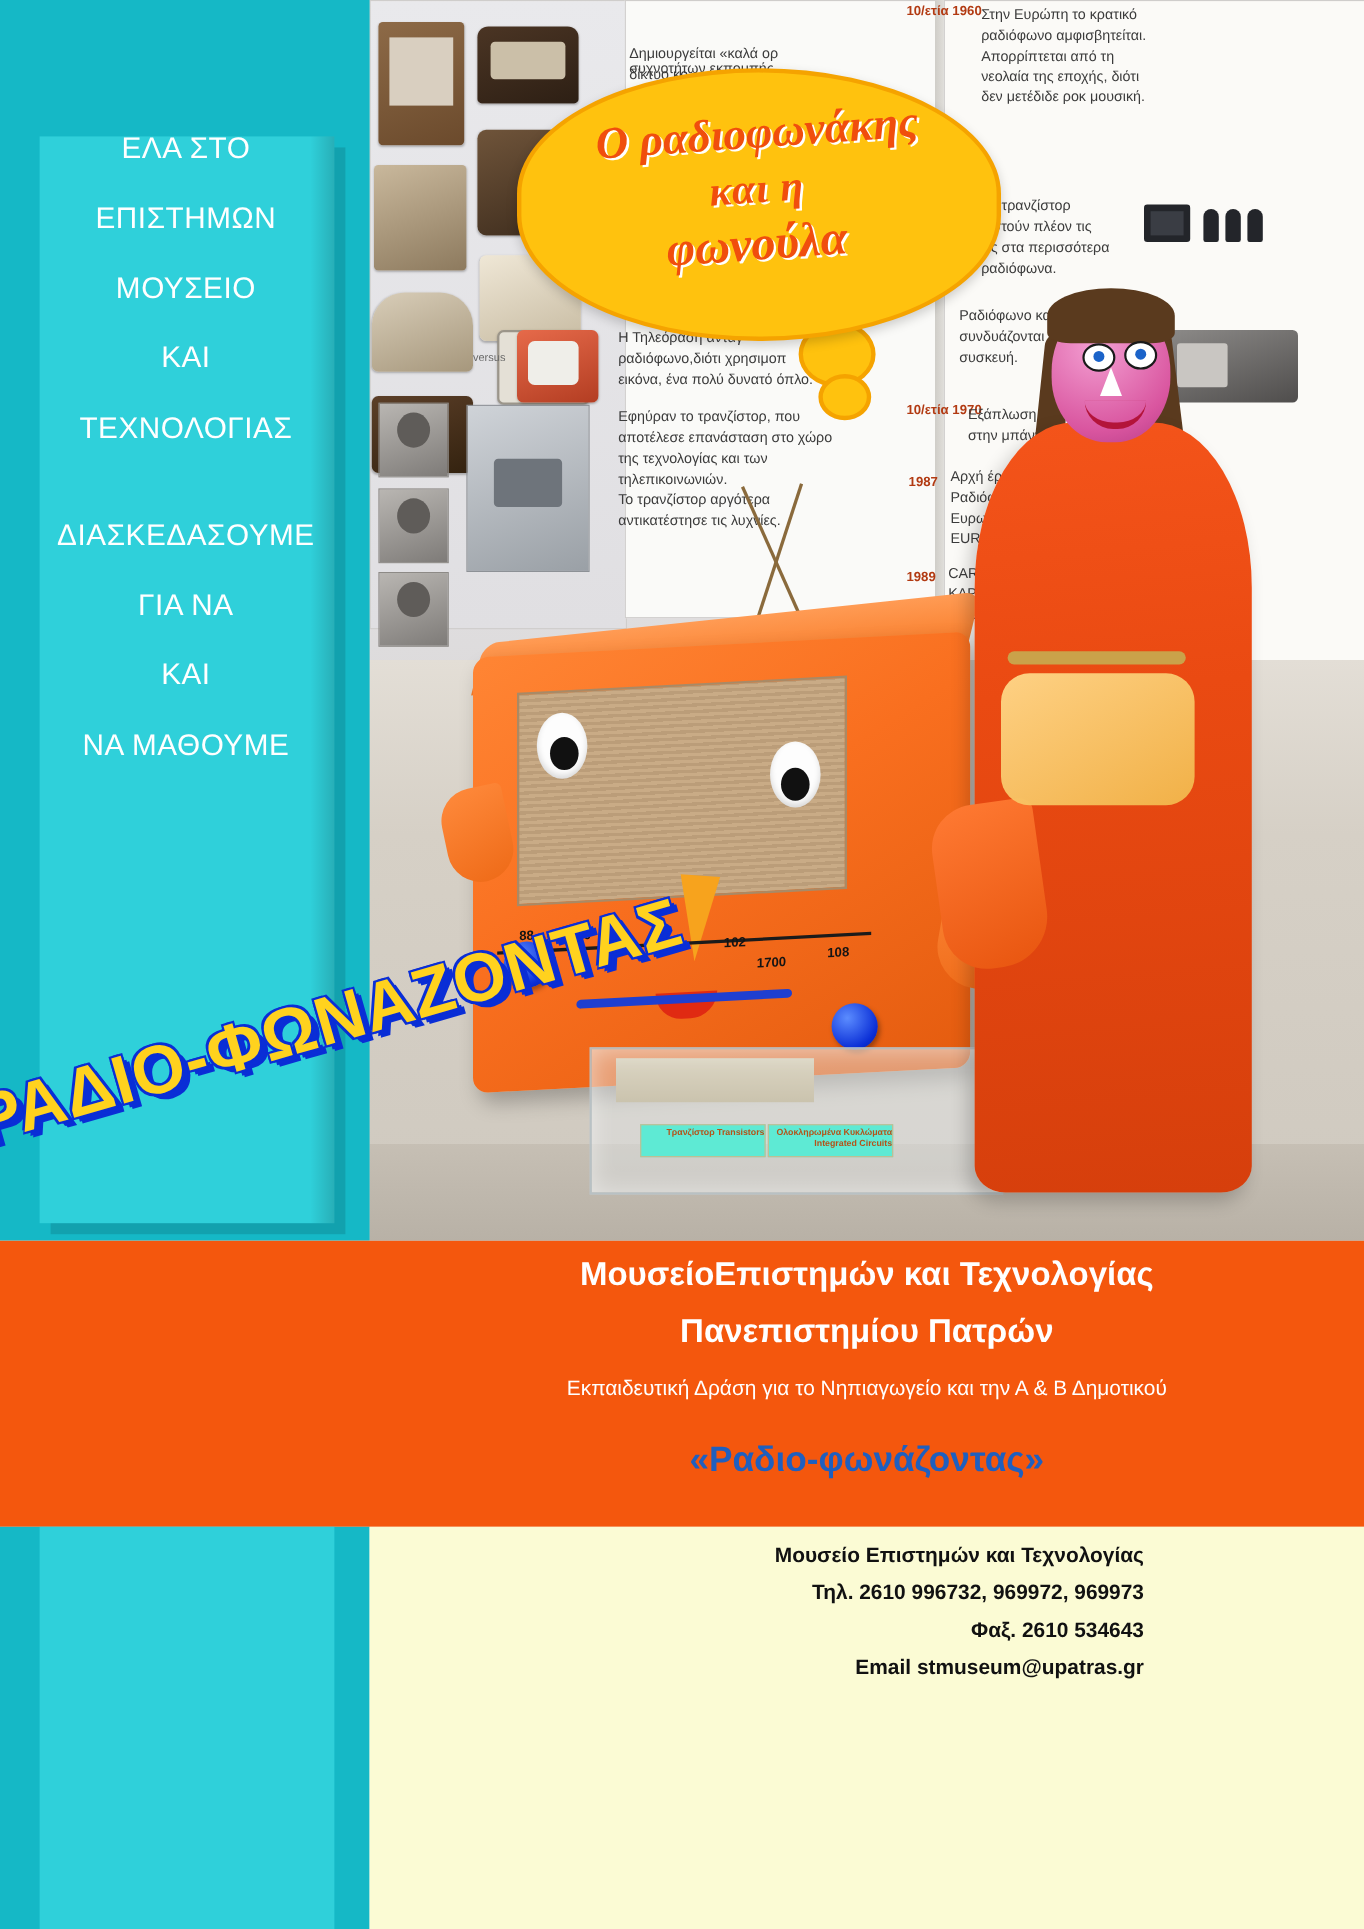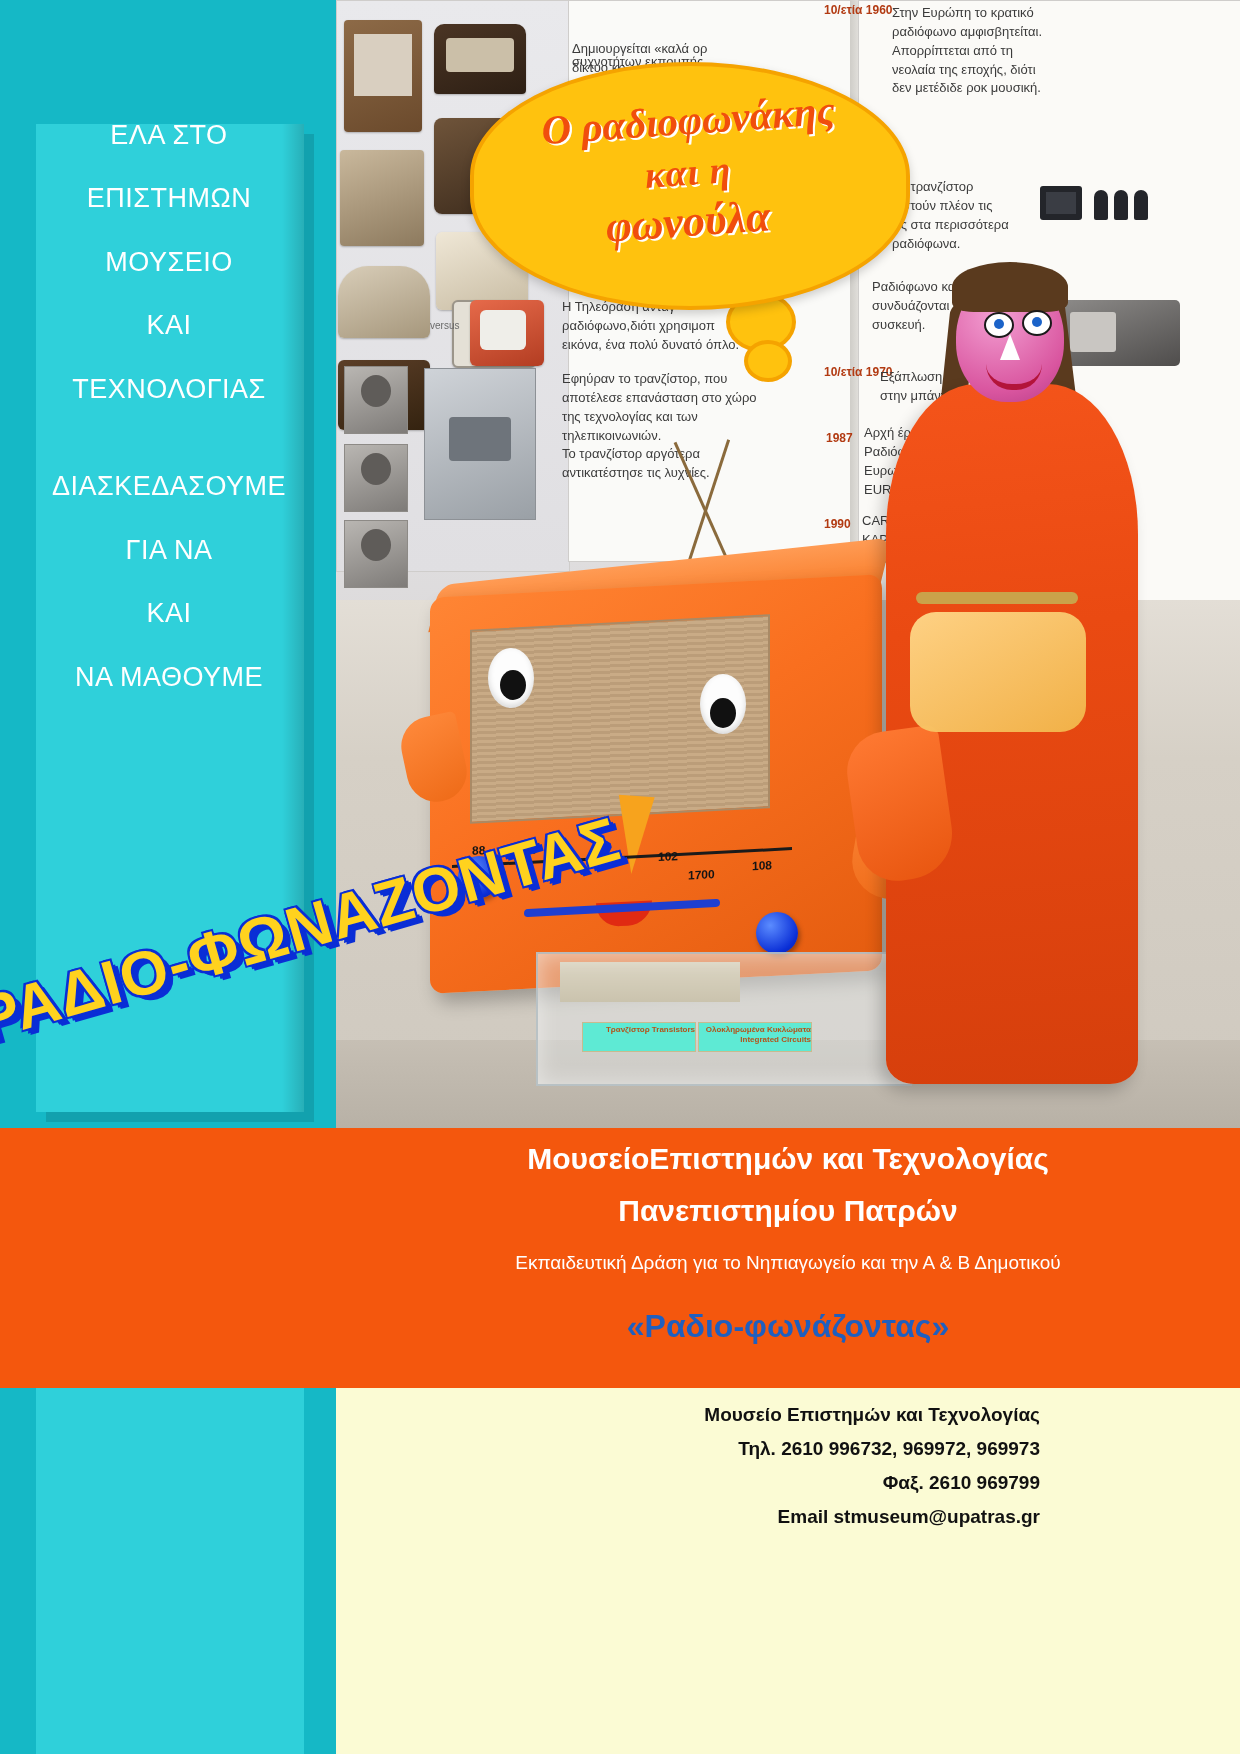--- a/index.html
+++ b/index.html
@@ -478,21 +478,21 @@
 συσκευή.</div>
   <div class="pyear" style="left:824px; top:364px;text-align:right;">10/ετία
 1970</div>
   <div class="ptext" style="left:880px; top:368px; width:200px;">Εξάπλωση των ση
 στην μπάντα των</div>
   <div class="pyear" style="left:826px; top:430px;">1987</div>
   <div class="ptext" style="left:864px; top:424px; width:200px;">Αρχή έρευνας για
 Ραδιόφωνο, στο
 Ευρωπαϊκό Πρ
 EUREKA.</div>
-  <div class="pyear" style="left:824px; top:516px;">1990</div>
+  <div class="pyear" style="left:824px; top:516px;">1989</div>
   <div class="ptext" style="left:862px; top:512px; width:200px;">CARL MALAM
 ΚΑΡΛ ΜΑΛ
 1959-</div>
 
   <div class="table-surface"></div>
   <div class="table-edge"></div>
 
   <div class="robot">
     <div class="antenna"></div>
     <div class="robot-top"></div>
@@ -583,15 +583,15 @@
   <div class="ob-line3">Εκπαιδευτική Δράση για το Νηπιαγωγείο και την Α &amp; Β Δημοτικού</div>
   <div class="ob-line4">«Ραδιο-φωνάζοντας»</div>
 </div>
 
 <div class="bottom-left">
   <div class="stripe"></div>
 </div>
 <div class="bottom-right">
   <div class="contact-line cl1">Μουσείο Επιστημών και Τεχνολογίας</div>
   <div class="contact-line cl2">Τηλ. 2610 996732, 969972, 969973</div>
-  <div class="contact-line cl3">Φαξ. 2610 969799</div>
+  <div class="contact-line cl3">Φαξ. 2610 534643</div>
   <div class="contact-line cl4">Email stmuseum@upatras.gr</div>
 </div>
 
 </body></html>

